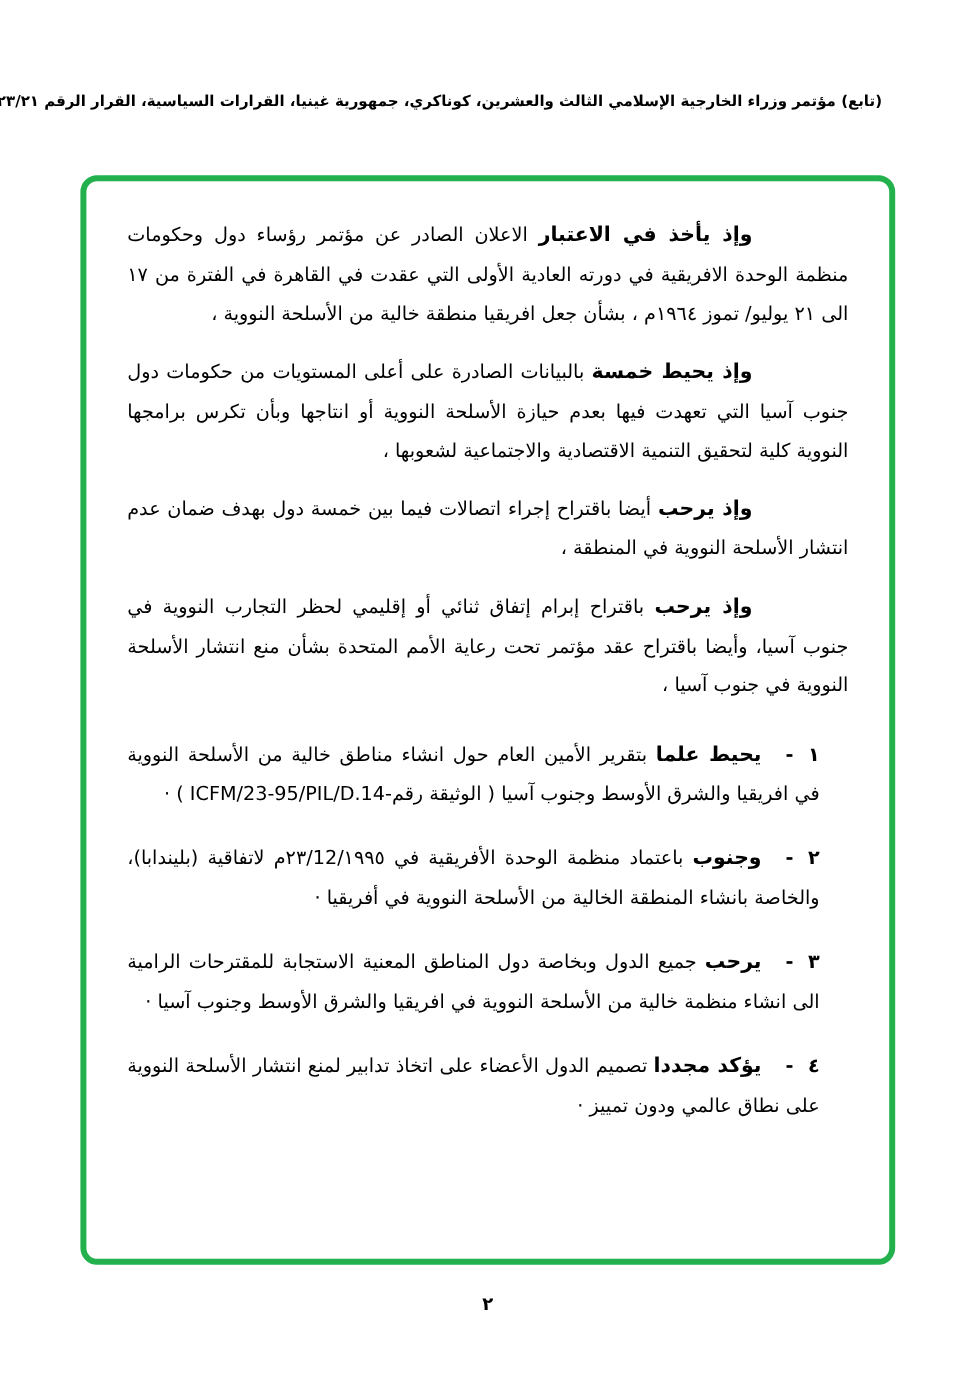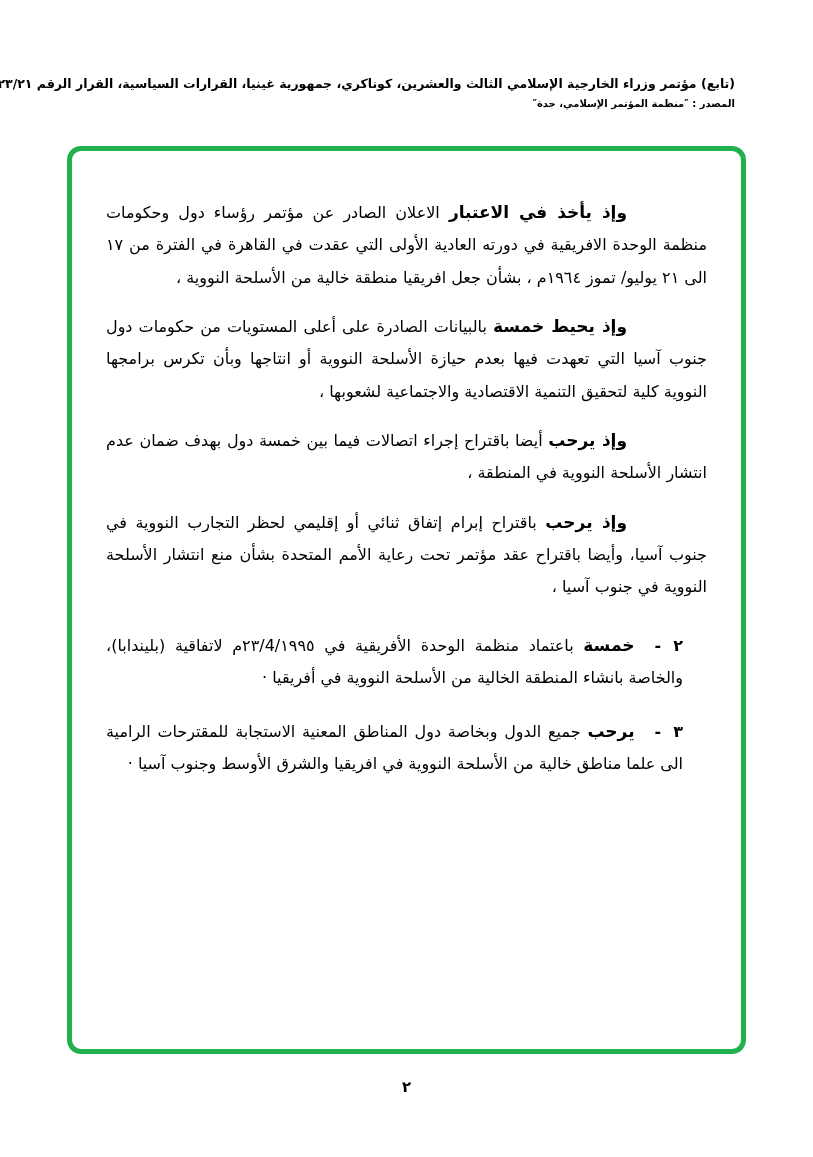--- a/index.html
+++ b/index.html
@@ -34,21 +34,21 @@
     padding-left: 2px;
   }
   .doc-box {
     position: absolute;
     left: 67px;
     top: 146px;
     width: 679px;
     height: 908px;
     border: 5px solid #23b14d;
     border-radius: 14px;
-    padding: 44px 34px 0 34px;
+    padding: 28px 34px 0 34px;
     overflow: hidden;
     background: #fff;
   }
   .doc-body {
     font-size: 16px;
     line-height: 2.02;
     text-align: justify;
   }
   .para {
     text-indent: 80px;
@@ -81,21 +81,20 @@
     text-align: center;
     font-size: 15px;
     font-weight: bold;
   }
 </style>
 </head>
 <body>
 
 <header class="doc-header">
   <div class="line1">(تابع) مؤتمر وزراء الخارجية الإسلامي الثالث والعشرين، كوناكري، جمهورية غينيا، القرارات السياسية، القرار الرقم ٢٣/٢١-س</div>
-  <div class="line2">المصدر :  ″منظمة المؤتمر الإسلامي، جدة″</div>
 </header>
 
 <div class="doc-box" style="border-color: rgb(35, 177, 77);">
   <div class="doc-body">
 
     <p class="para">
       <strong class="lead">وإذ يأخذ في الاعتبار</strong>
       <span>الاعلان الصادر عن مؤتمر رؤساء دول وحكومات منظمة الوحدة الافريقية في دورته العادية الأولى التي عقدت في القاهرة في الفترة من ١٧ الى ٢١ يوليو/ تموز ١٩٦٤م ، بشأن جعل افريقيا منطقة خالية من الأسلحة النووية ،</span>
     </p>
 
@@ -109,29 +108,37 @@
       <span>أيضا باقتراح إجراء اتصالات فيما بين خمسة دول بهدف ضمان عدم انتشار الأسلحة النووية في المنطقة ،</span>
     </p>
 
     <p class="para">
       <strong class="lead">وإذ يرحب</strong>
       <span>باقتراح إبرام إتفاق ثنائي أو إقليمي لحظر التجارب النووية في جنوب آسيا، وأيضا باقتراح عقد مؤتمر تحت رعاية الأمم المتحدة بشأن منع انتشار الأسلحة النووية في جنوب آسيا ،</span>
     </p>
 
     <div class="items">
 
+      <p class="item">
+        <span class="item-num">١</span><span class="item-dash">-</span><strong class="lead">يحيط علما</strong>
+        <span>بتقرير الأمين العام حول انشاء مناطق خالية من الأسلحة النووية في افريقيا والشرق الأوسط وجنوب آسيا ( الوثيقة رقم-ICFM/23-95/PIL/D.14 ) ·</span>
+      </p>
 
       <p class="item">
-        <span class="item-num">٢</span><span class="item-dash">-</span><strong class="lead">خمسة</strong>
-        <span>باعتماد منظمة الوحدة الأفريقية في ٢٣/4/١٩٩٥م لاتفاقية (بليندابا)، والخاصة بانشاء المنطقة الخالية من الأسلحة النووية في أفريقيا ·</span>
+        <span class="item-num">٢</span><span class="item-dash">-</span><strong class="lead">وجنوب</strong>
+        <span>باعتماد منظمة الوحدة الأفريقية في ٢٣/12/١٩٩٥م لاتفاقية (بليندابا)، والخاصة بانشاء المنطقة الخالية من الأسلحة النووية في أفريقيا ·</span>
       </p>
 
       <p class="item">
         <span class="item-num">٣</span><span class="item-dash">-</span><strong class="lead">يرحب</strong>
-        <span>جميع الدول وبخاصة دول المناطق المعنية الاستجابة للمقترحات الرامية الى علما مناطق خالية من الأسلحة النووية في افريقيا والشرق الأوسط وجنوب آسيا ·</span>
+        <span>جميع الدول وبخاصة دول المناطق المعنية الاستجابة للمقترحات الرامية الى انشاء منظمة خالية من الأسلحة النووية في افريقيا والشرق الأوسط وجنوب آسيا ·</span>
       </p>
 
+      <p class="item">
+        <span class="item-num">٤</span><span class="item-dash">-</span><strong class="lead">يؤكد مجددا</strong>
+        <span>تصميم الدول الأعضاء على اتخاذ تدابير لمنع انتشار الأسلحة النووية على نطاق عالمي ودون تمييز ·</span>
+      </p>
 
     </div>
   </div>
 </div>
 
 <div class="page-number">٢</div>
 
 </body></html>

